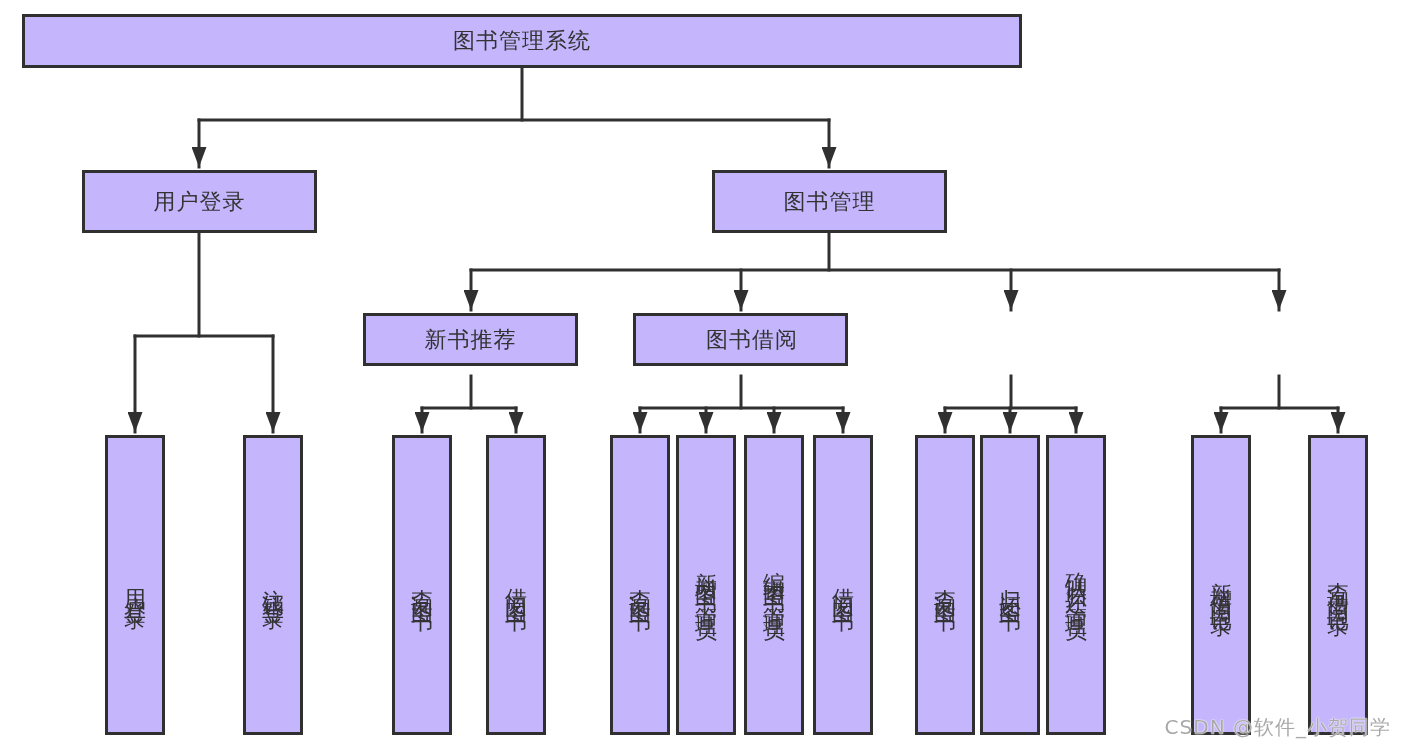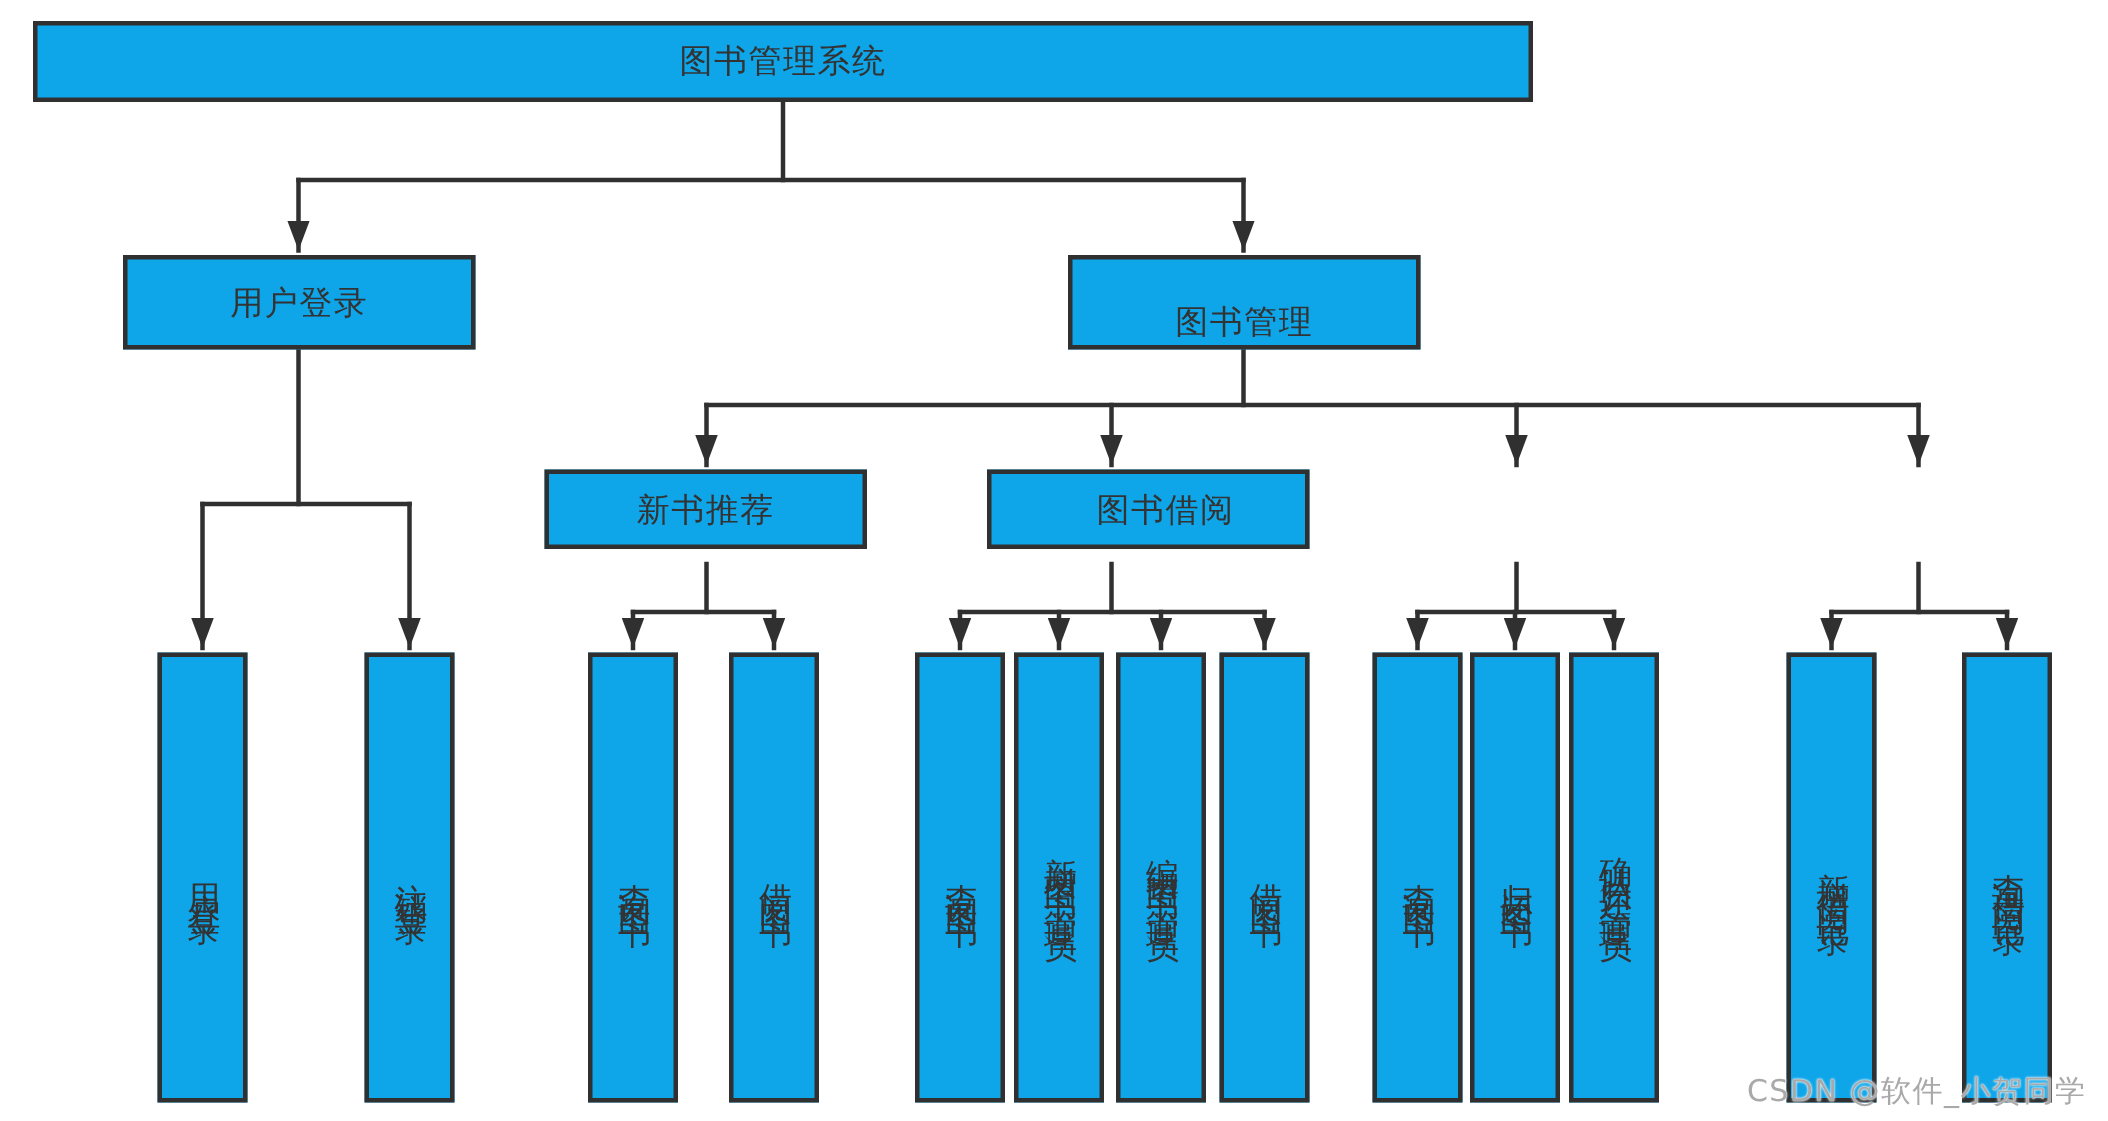--- a/index.html
+++ b/index.html
@@ -3,21 +3,21 @@
 <meta charset="utf-8">
 <style>
   html,body { margin:0; padding:0; background:#ffffff; }
   .canvas {
     position:relative; width:1405px; height:747px; background:#ffffff;
     font-family:"DejaVu Sans", sans-serif; overflow:hidden;
   }
   .connectors { position:absolute; left:0; top:0; width:1405px; height:747px; }
   .box {
     position:absolute; box-sizing:border-box;
-    border:3px solid #303030; background:#0ea5e9;
+    border:3px solid #303030; background:#c4b5fd;
     display:flex; align-items:center; justify-content:center;
     color:#333333;
   }
   .root  { left:22px;  top:14px;  width:1000px; height:54px; }
   .l2    { top:170px; width:235px; height:63px; }
   .l3    { top:313px; width:215px; height:53px; }
   .leaf  { top:435px; width:60px;  height:300px; }
   .hlabel { font-size:22px; letter-spacing:1px; white-space:nowrap; }
   .vtext {
     writing-mode:vertical-rl; text-orientation:mixed;
@@ -85,28 +85,28 @@
     </g>
   </svg>
 
   <div class="box root">
     <span class="hlabel">图书管理系统</span>
   </div>
 
   <div class="box l2" style="left:82px;">
     <span class="hlabel">用户登录</span>
   </div>
-  <div class="box l2" style="left:712px;align-items:flex-end;">
+  <div class="box l2" style="left:712px;">
     <span class="hlabel">图书管理</span>
   </div>
 
   <div class="box l3" style="left:363px;">
     <span class="hlabel">新书推荐</span>
   </div>
-  <div class="box l3" style="left:658px;padding-left:23px;">
+  <div class="box l3" style="left:633px;padding-left:23px;">
     <span class="hlabel">图书借阅</span>
   </div>
 
   <div class="box leaf" style="left:105px;">
     <span class="vtext">用户登录</span>
   </div>
   <div class="box leaf" style="left:243px;">
     <span class="vtext">注销登录</span>
   </div>
 

